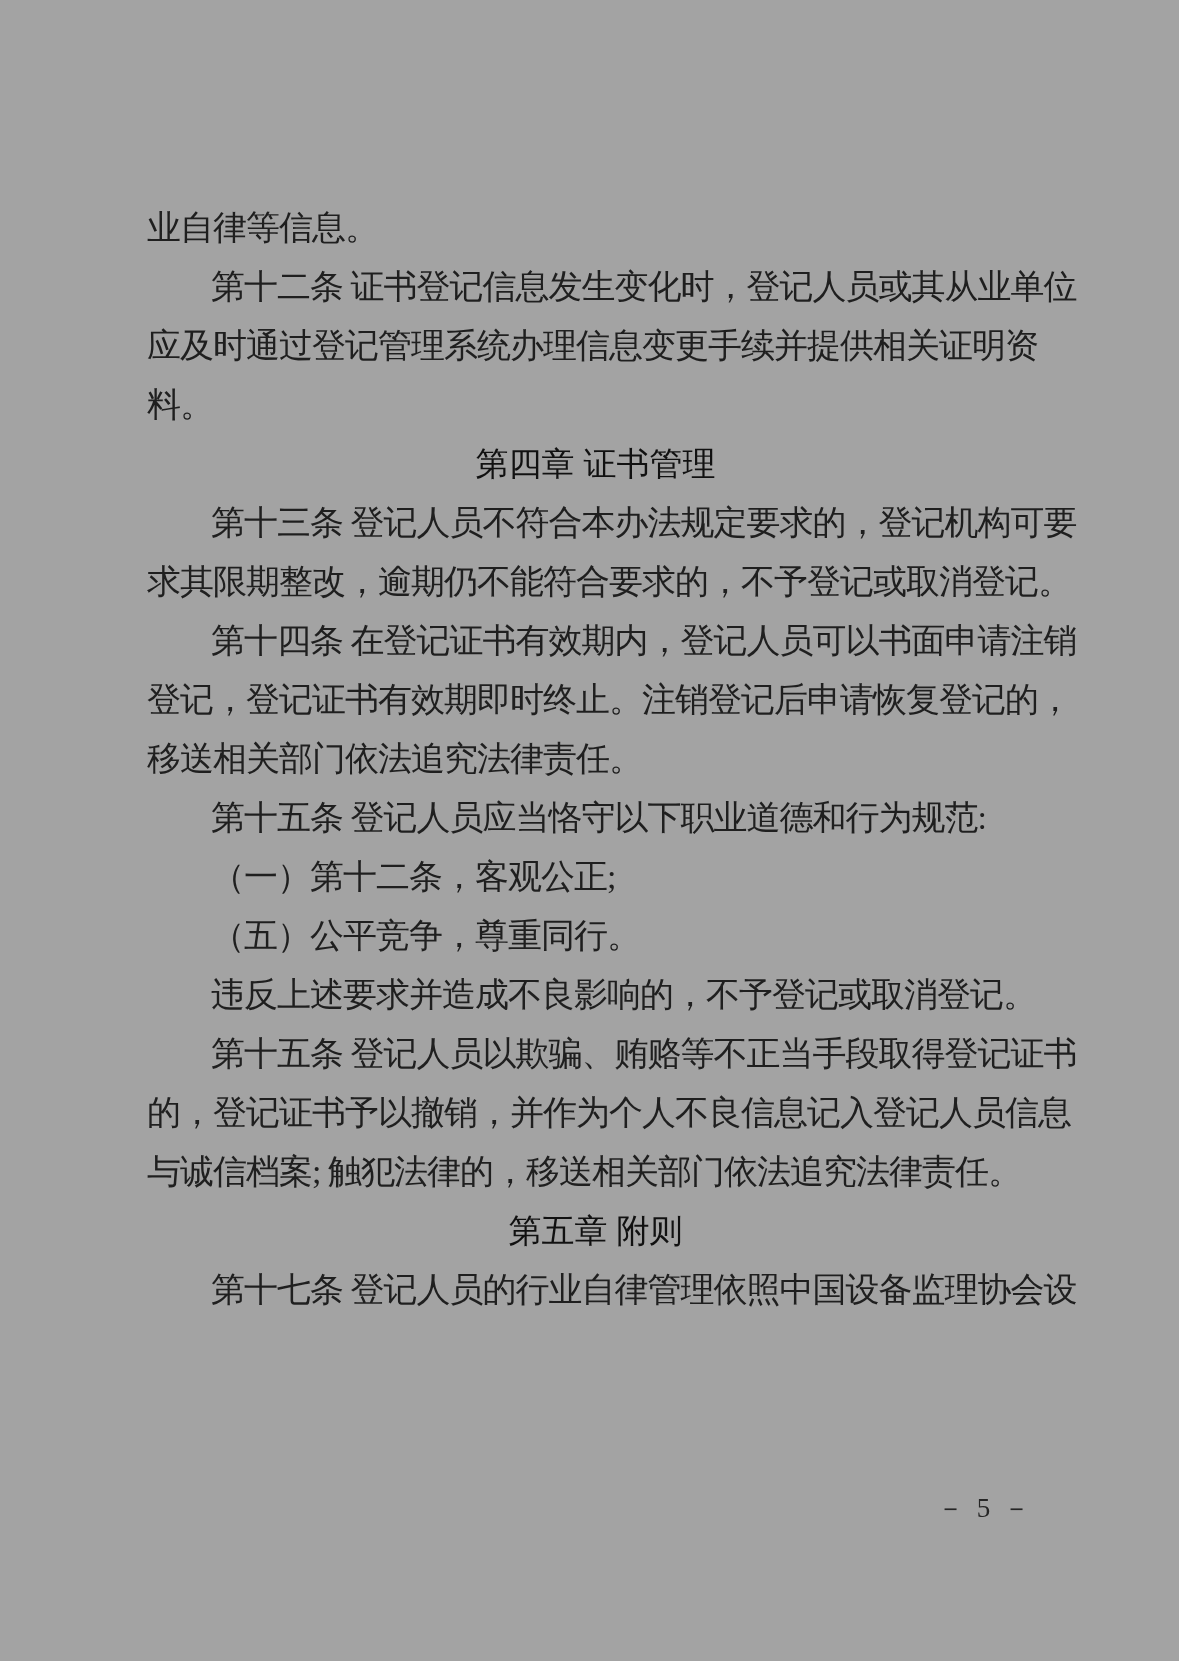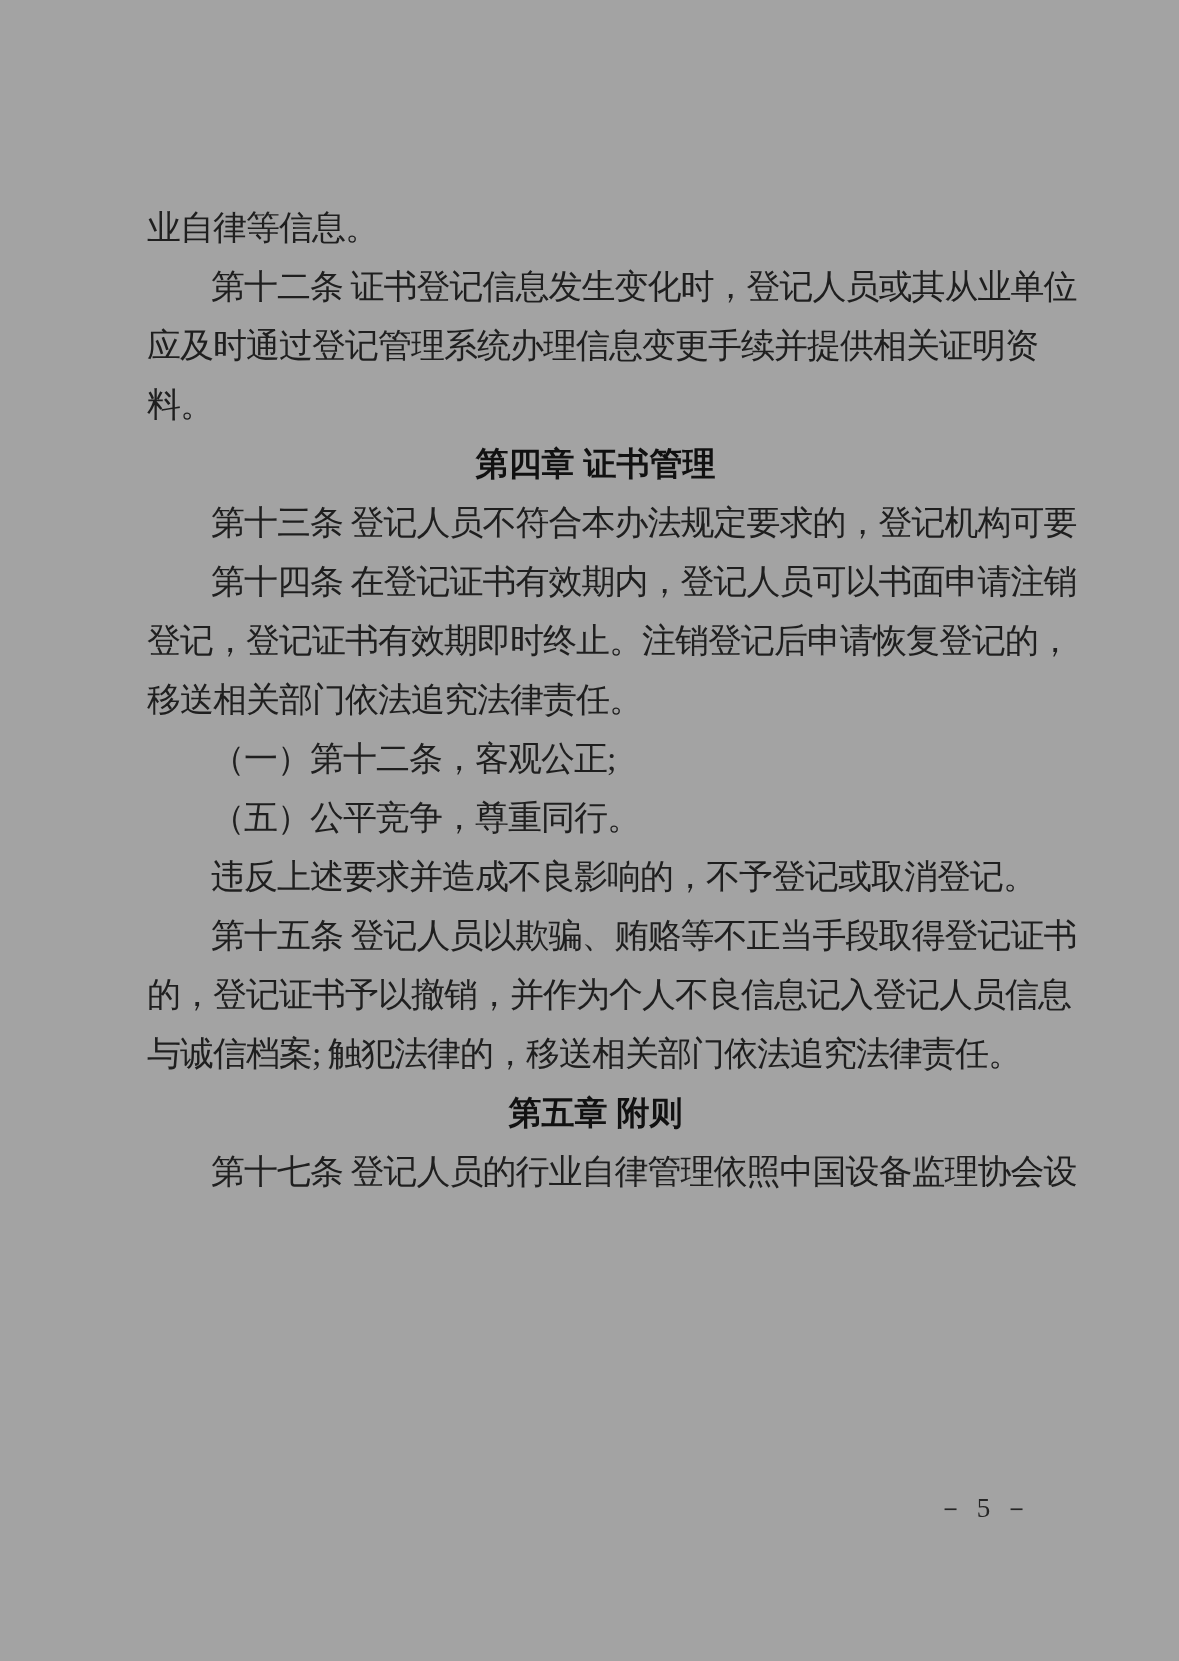--- a/index.html
+++ b/index.html
@@ -29,21 +29,21 @@
     white-space: nowrap;
     color: #1f1f1f;
   }
   .indent {
     text-indent: 64px;
   }
   .heading {
     text-align: center;
     text-indent: 0;
     font-family: "Liberation Sans", "DejaVu Sans", sans-serif;
-    font-weight: bold;
+    font-weight: normal;
     font-size: 33px;
     letter-spacing: 0;
     color: #111111;
   }
   .page-number {
     position: absolute;
     top: 1487px;
     right: 146px;
     height: 42px;
     line-height: 42px;
@@ -57,23 +57,25 @@
 <body>
 
 <div class="page">
   <div class="content">
     <div class="line">业自律等信息。</div>
     <div class="line indent">第十二条 证书登记信息发生变化时，登记人员或其从业单位</div>
     <div class="line">应及时通过登记管理系统办理信息变更手续并提供相关证明资</div>
     <div class="line">料。</div>
     <div class="line heading">第四章 证书管理</div>
     <div class="line indent">第十三条 登记人员不符合本办法规定要求的，登记机构可要</div>
+    <div class="line">求其限期整改，逾期仍不能符合要求的，不予登记或取消登记。</div>
     <div class="line indent">第十四条 在登记证书有效期内，登记人员可以书面申请注销</div>
     <div class="line">登记，登记证书有效期即时终止。注销登记后申请恢复登记的，</div>
     <div class="line">移送相关部门依法追究法律责任。</div>
+    <div class="line indent">第十五条 登记人员应当恪守以下职业道德和行为规范:</div>
     <div class="line indent">（一）第十二条，客观公正;</div>
     <div class="line indent">（五）公平竞争，尊重同行。</div>
     <div class="line indent">违反上述要求并造成不良影响的，不予登记或取消登记。</div>
     <div class="line indent">第十五条 登记人员以欺骗、贿赂等不正当手段取得登记证书</div>
     <div class="line">的，登记证书予以撤销，并作为个人不良信息记入登记人员信息</div>
     <div class="line">与诚信档案; 触犯法律的，移送相关部门依法追究法律责任。</div>
     <div class="line heading">第五章 附则</div>
     <div class="line indent">第十七条 登记人员的行业自律管理依照中国设备监理协会设</div>
   </div>
   <div class="page-number">－ 5 －</div>

